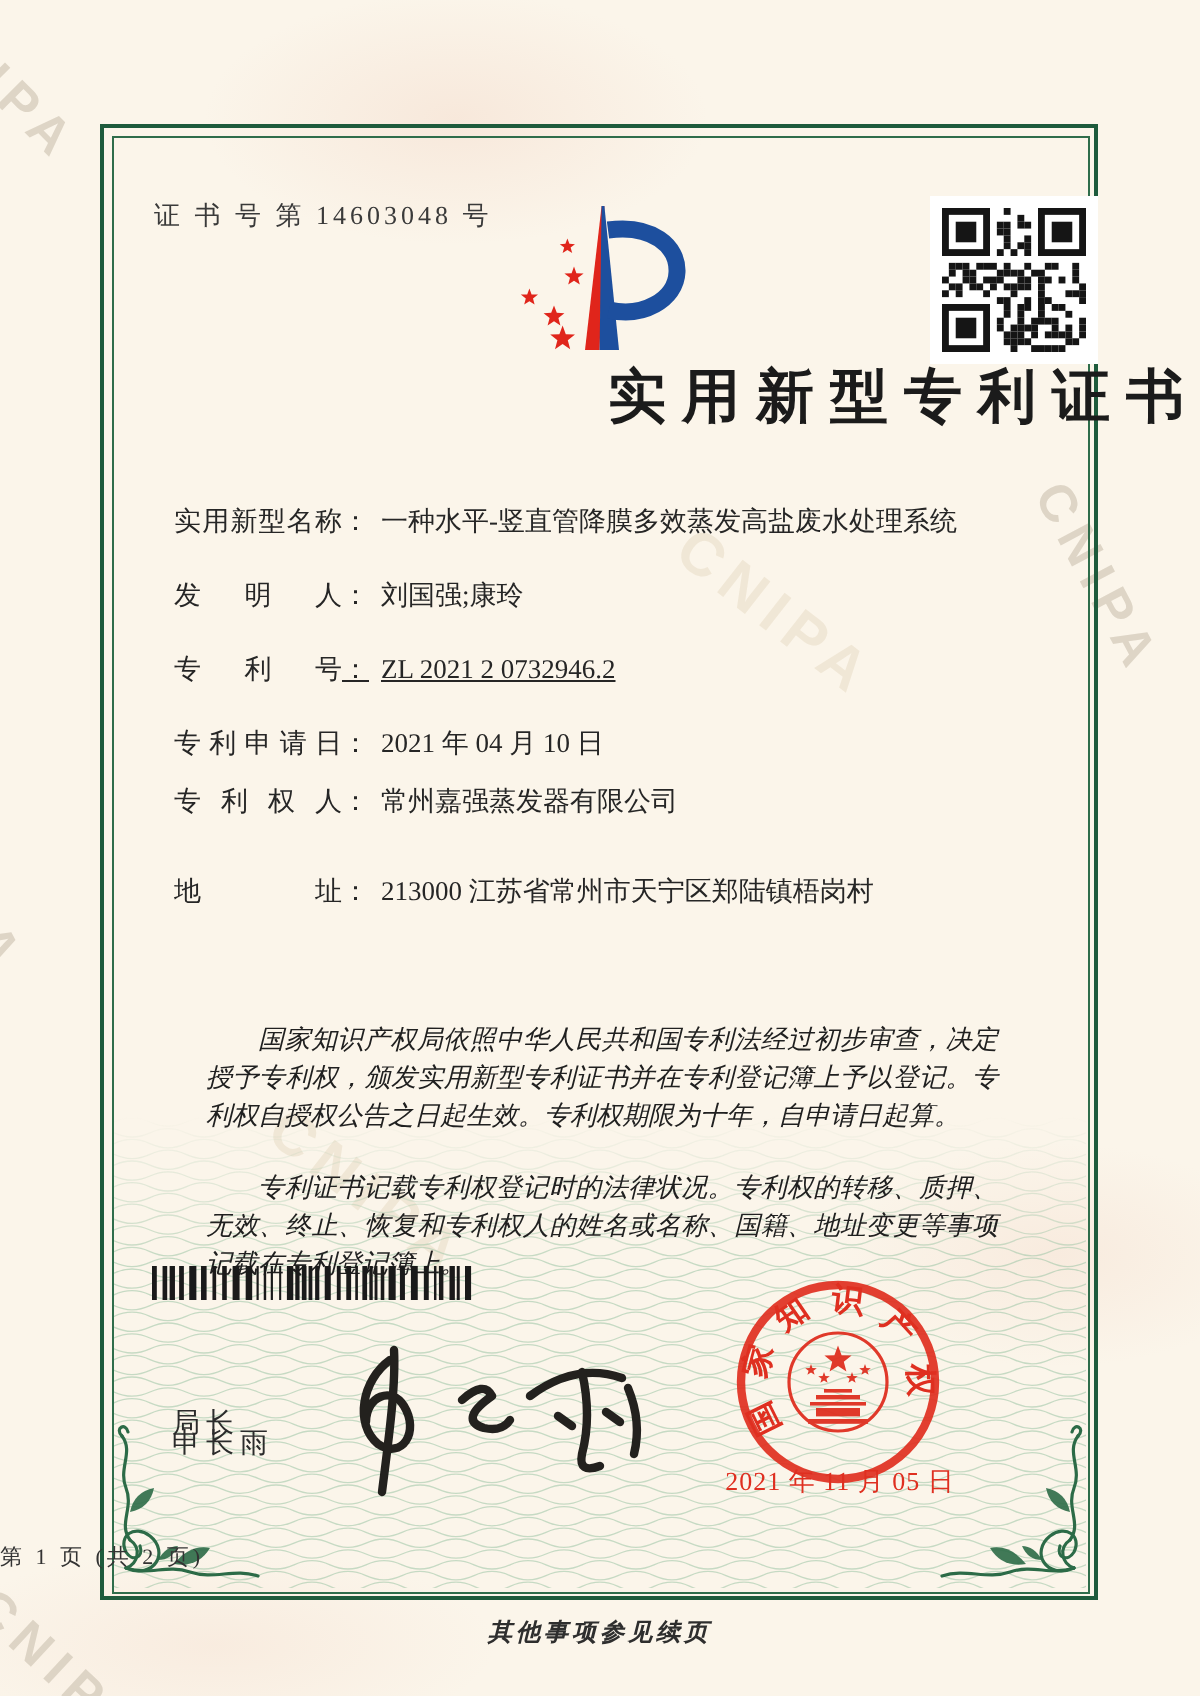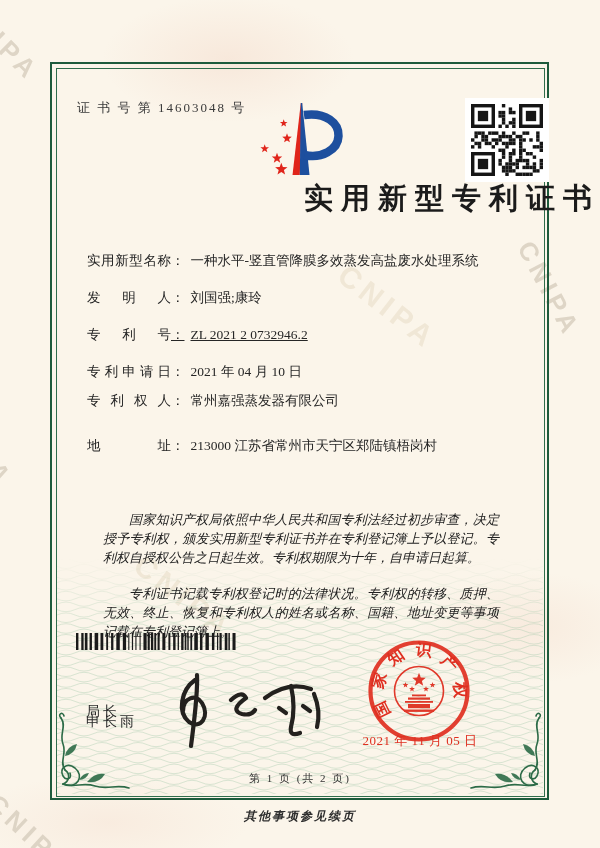--- a/index.html
+++ b/index.html
@@ -47,21 +47,21 @@
   .paras{position:absolute; left:87px; top:494px; width:428px; font-size:13px;
     line-height:19.2px; text-align:justify; color:#202020; font-style:italic; z-index:4;}
   .paras p{margin:16px; text-indent:2em;}
   .barcode{position:absolute; left:76px; top:633px; z-index:4;}
   .director{position:absolute; left:86px; z-index:4; font-family:"Liberation Sans", sans-serif;
     font-size:14px; letter-spacing:3px; color:#2b2b2b;}
   .signature{position:absolute; left:165px; top:672px; z-index:5;}
   .seal{position:absolute; left:364px; top:636px; z-index:5;}
   .seal-date{position:absolute; left:360px; top:732px; width:120px; text-align:center;
     font-size:13px; letter-spacing:.5px; color:var(--red); z-index:6; white-space:nowrap;}
-  .page-num{position:absolute; left:0; right:0; top:771px; text-align:center;
+  .page-num{position:absolute; left:0; right:0; top:771px; 
     font-size:11px; letter-spacing:2px; color:#333; z-index:4;}
   .note{position:absolute; left:0; right:0; top:808px; text-align:center; font-size:12px;
     letter-spacing:2px; font-style:italic; color:#2e2e2e; z-index:4;font-weight:bold;}
 </style>
 </head>
 <body>
 
 <div class="page">
 
   <div class="wm" style="left:-28px;top:-8px;transform:rotate(45deg);">CNIPA</div>

